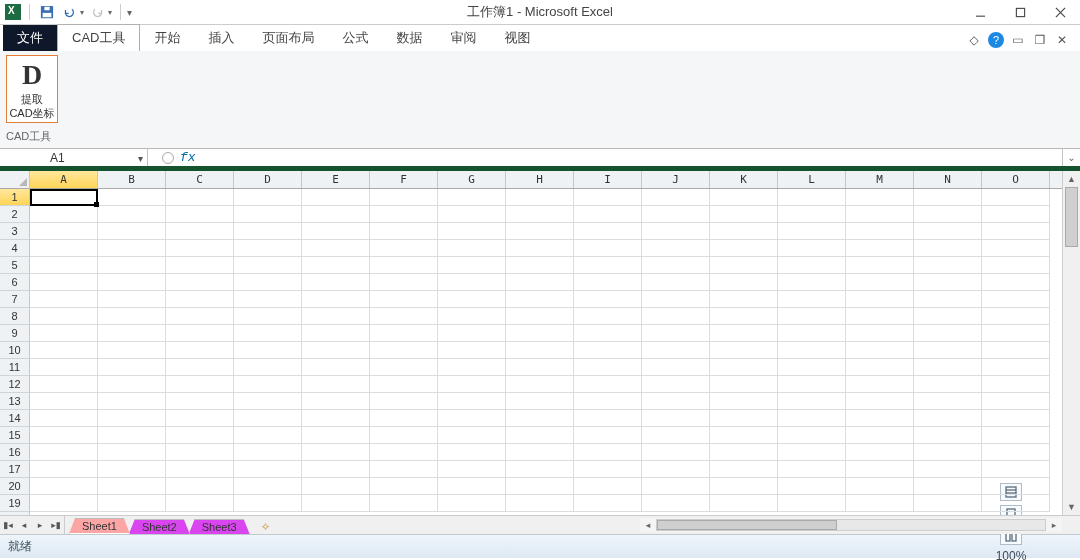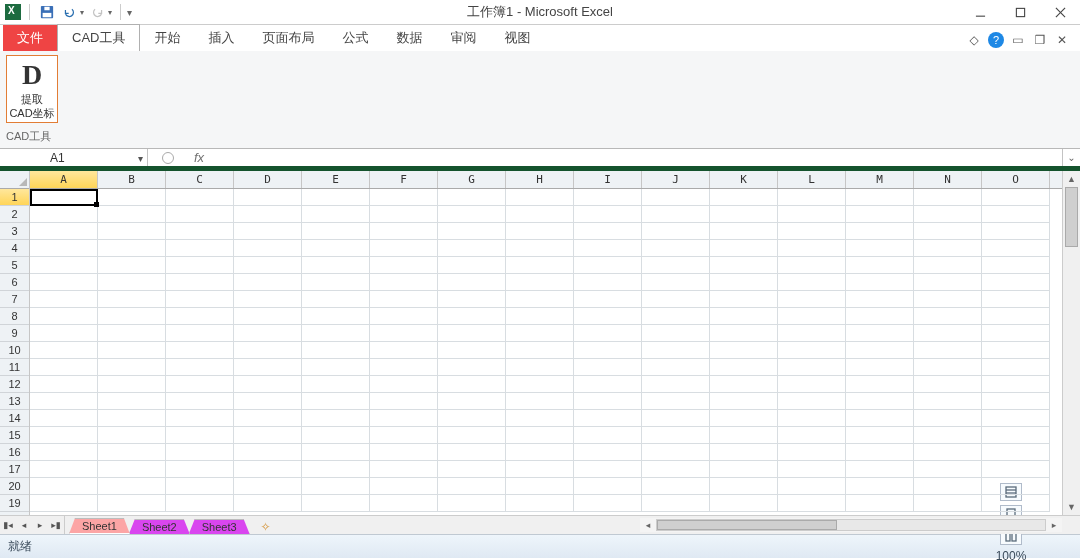--- a/index.html
+++ b/index.html
@@ -16,42 +16,42 @@
 .qat-undo svg, .qat-redo svg { width:13px; height:13px; }
 .qat-dd { font-size:8px; color:#666; margin-left:-2px;}
 .titlebar .title { position:absolute; left:50%; transform:translateX(-50%); font-size:13px; color:#444; }
 .winbtns { margin-left:auto; display:flex; }
 .winbtn { width:40px; height:25px; display:flex; align-items:center; justify-content:center; }
 .winbtn svg { width:11px; height:11px; stroke:#444; stroke-width:1.2; fill:none; }
 
 
 .tabs-row { height: 26px; display:flex; align-items:flex-end; padding-left:3px; position:relative;}
 .tab { padding: 4px 14px; font-size:13px; color:#444; cursor:pointer; }
-.tab.file { background:#ef4444; color:#fff; }
+.tab.file { background:#0f172a; color:#fff; }
 .tab.active { background:#fff; border:1px solid #b0b0b0; border-bottom:none; }
 .tabs-row .right-icons { position:absolute; right:10px; bottom:3px; display:flex; align-items:center; gap:6px; }
 .ri-btn { width:16px; height:16px; display:flex; align-items:center; justify-content:center; font-size:12px; color:#555;}
 .ri-help { width:16px; height:16px; border-radius:50%; background:#1e88e5; color:#fff; font-size:11px; display:flex; align-items:center; justify-content:center; }
 
 
 .ribbon { height: 98px; border-bottom:1px solid #b8b8b8; background:#f5f6f7; display:flex; flex-direction:column; }
 .ribbon-content { flex:1; display:flex; align-items:flex-start; padding:4px 6px; }
 .ribbon-button { width:52px; height:68px; border:1px solid #e27d35; background:#fff; display:flex; flex-direction:column; align-items:center; justify-content:center; gap:2px; }
 .ribbon-button .big-D { font-family: "Times New Roman", serif; font-size:28px; font-weight:bold; }
 .ribbon-button .lbl { font-size:11px; line-height:12px; text-align:center; }
 .ribbon-group-label { font-size:11px; color:#666; padding:2px 6px 4px; }
 
 
 .namebar { height:22px; border-bottom:5px solid #14532d; display:flex; align-items:stretch; position:relative; }
 .namebox { width:148px; border-right:1px solid #c3c3c3; display:flex; align-items:center; padding-left:50px; font-family: Consolas, monospace; font-size:12px; position:relative; }
 .namebox .dd { position:absolute; right:4px; top:4px; font-size:10px; color:#555;}
 .nb-sep { width:8px; }
 .fx-area { flex:1; display:flex; align-items:center; padding-left:6px; gap:6px; }
 .circ { width:12px; height:12px; border:1px solid #aaa; border-radius:50%; }
-.fx { font-style:italic; font-family: Liberation Sans, sans-serif; font-size:13px; color:#737373; margin-left:14px;}
+.fx { font-style:italic; font-family: Liberation Mono, monospace; font-size:13px; color:#0369a1; }
 .formula-input { flex:1; height:100%; border:none; outline:none; padding-left:6px; }
 .namebar .expand { width:18px; display:flex; align-items:center; justify-content:center; border-left:1px solid #c3c3c3; color:#666; font-size:10px;}
 
 
 .grid-wrap { position:relative; height: 344px; display:flex; }
 .rowhdrs { width:30px; border-right:1px solid #c6c6c6; background:#eef2f5; }
 .corner { height:18px; border-bottom:1px solid #aaa; background:#eef2f5; position:relative; }
 .corner:after { content:""; position:absolute; right:2px; bottom:2px; border-left:8px solid transparent; border-bottom:8px solid #b8b8b8; }
 .rowhdr { height:17px; border-bottom:1px solid #d0d4d8; text-align:center; font-size:11px; color:#333; line-height:17px; font-family: Tahoma, sans-serif;}
 .cols-and-cells { flex:1; overflow:hidden; }

